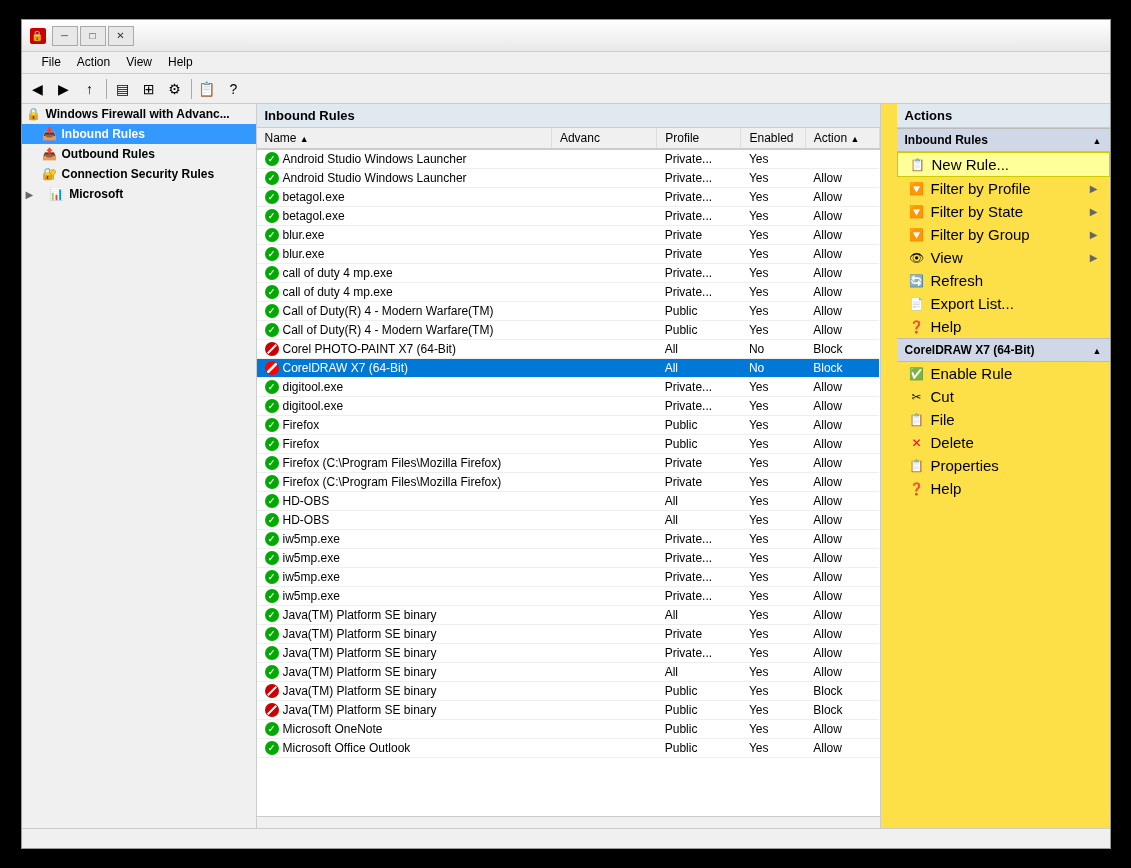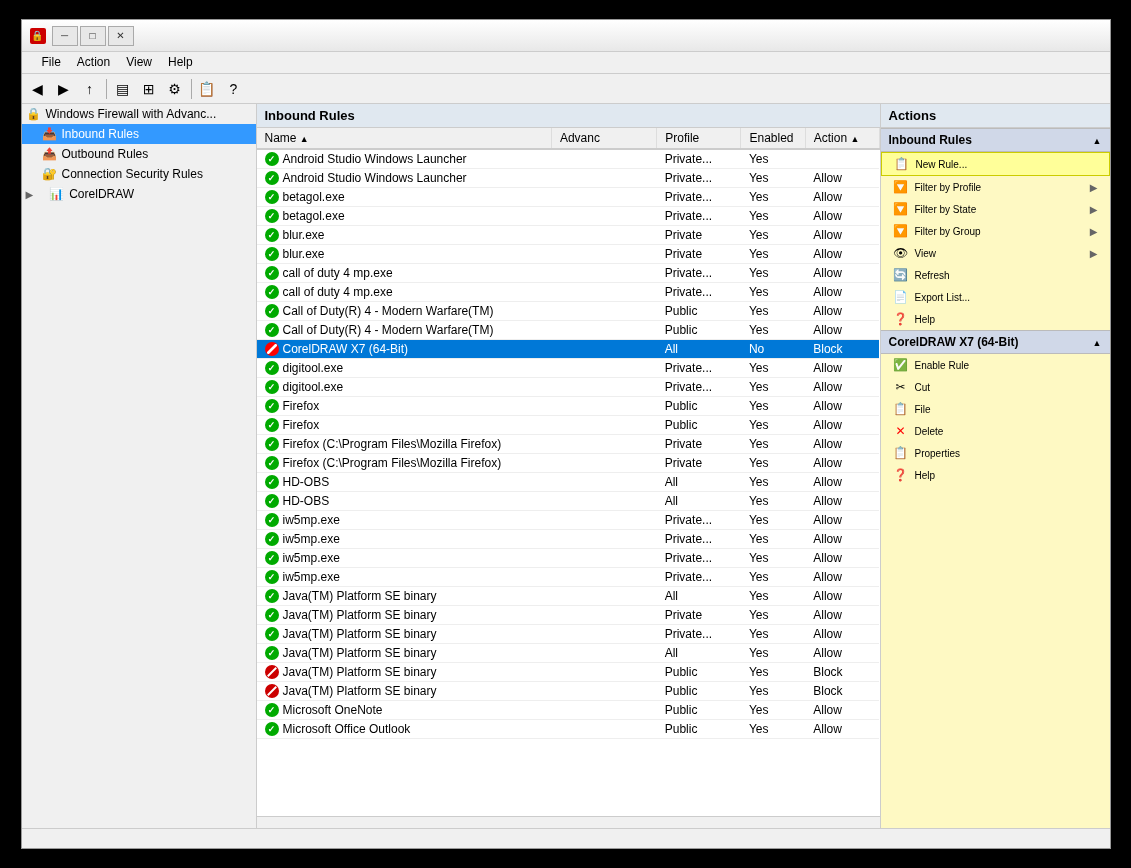--- a/index.html
+++ b/index.html
@@ -132,21 +132,21 @@
     .tree-icon {
       width: 16px;
       height: 16px;
       margin-right: 4px;
       flex-shrink: 0;
       display: flex;
       align-items: center;
       justify-content: center;
       font-size: 12px;
     }
-    .tree-label { font-size: 12px; }
+    .tree-label { font-size: 12px; font-weight: bold; }
 
     
     .center-panel {
       flex: 1;
       display: flex;
       flex-direction: column;
       overflow: hidden;
       background: white;
     }
 
@@ -217,25 +217,26 @@
     }
     .scrollbar-track {
       flex: 1;
       height: 12px;
       background: #f0f0f0;
     }
 
     
     .right-panel {
       width: 230px;
-      background: #fef9c3;
+      background: #fde047;
       border-left: 1px solid #ccc;
       flex-shrink: 0;
       overflow-y: auto;
       font-size: 12px;
+      padding-left: 16px;
     }
 
     .actions-header {
       background: #e0e8f0;
       padding: 4px 8px;
       font-weight: bold;
       font-size: 13px;
       border-bottom: 1px solid #ccc;
     }
 
@@ -262,21 +263,21 @@
     .action-icon {
       width: 16px;
       height: 16px;
       flex-shrink: 0;
       display: flex;
       align-items: center;
       justify-content: center;
       font-size: 12px;
     }
 
-    .action-label { font-size: 10px; }
+    .action-label { font-size: 15px; }
     .action-arrow {
       margin-left: auto;
       font-size: 10px;
       color: #666;
     }
 
     
     .status-bar {
       background: #f0f0f0;
       border-top: 1px solid #ccc;
@@ -385,21 +386,21 @@
       </div>
       <div class="tree-node">
         <span class="tree-indent"></span>
         <span class="tree-icon">🔐</span>
         <span class="tree-label">Connection Security Rules</span>
       </div>
       <div class="tree-node">
         <span style="font-size:10px;color:#666">▶</span>
         <span class="tree-indent"></span>
         <span class="tree-icon">📊</span>
-        <span class="tree-label">CorelDRAW</span>
+        <span class="tree-label">Microsoft</span>
       </div>
     </div>
 
     <div class="center-panel">
       <div class="panel-header">Inbound Rules</div>
       <div class="table-container">
         <table>
           <thead>
             <tr>
               <th style="min-width:280px">Name <span style="font-size:9px">▲</span></th>
@@ -523,32 +524,44 @@
                   <div class="name-cell">
                     <span class="allow-icon row-icon"></span>
                     <span>Call of Duty(R) 4 - Modern Warfare(TM)</span>
                   </div>
                 </td>
                 <td></td>
                 <td>Public</td>
                 <td>Yes</td>
                 <td>Allow</td>
               </tr>
-              <tr class="selected">
+              <tr>
                 <td>
                   <div class="name-cell">
                     <span class="block-icon row-icon"></span>
-                    <span>CorelDRAW X7 (64-Bit)</span>
+                    <span>Corel PHOTO-PAINT X7 (64-Bit)</span>
                   </div>
                 </td>
                 <td></td>
                 <td>All</td>
                 <td>No</td>
                 <td>Block</td>
               </tr>
+              <tr class="selected">
+                <td>
+                  <div class="name-cell">
+                    <span class="block-icon row-icon"></span>
+                    <span>CorelDRAW X7 (64-Bit)</span>
+                  </div>
+                </td>
+                <td></td>
+                <td>All</td>
+                <td>No</td>
+                <td>Block</td>
+              </tr>
               <tr>
                 <td>
                   <div class="name-cell">
                     <span class="allow-icon row-icon"></span>
                     <span>digitool.exe</span>
                   </div>
                 </td>
                 <td></td>
                 <td>Private...</td>
                 <td>Yes</td>

